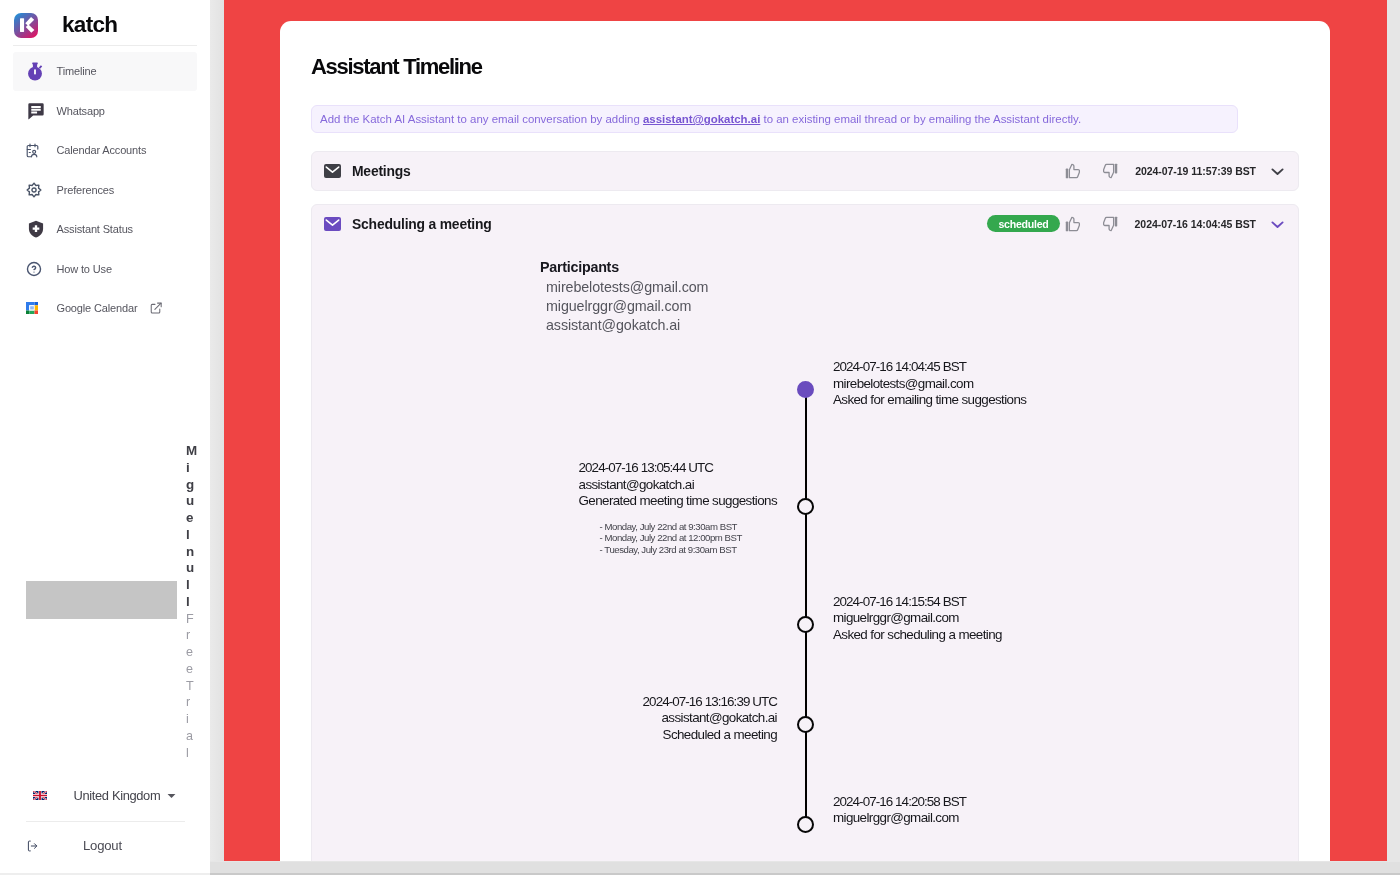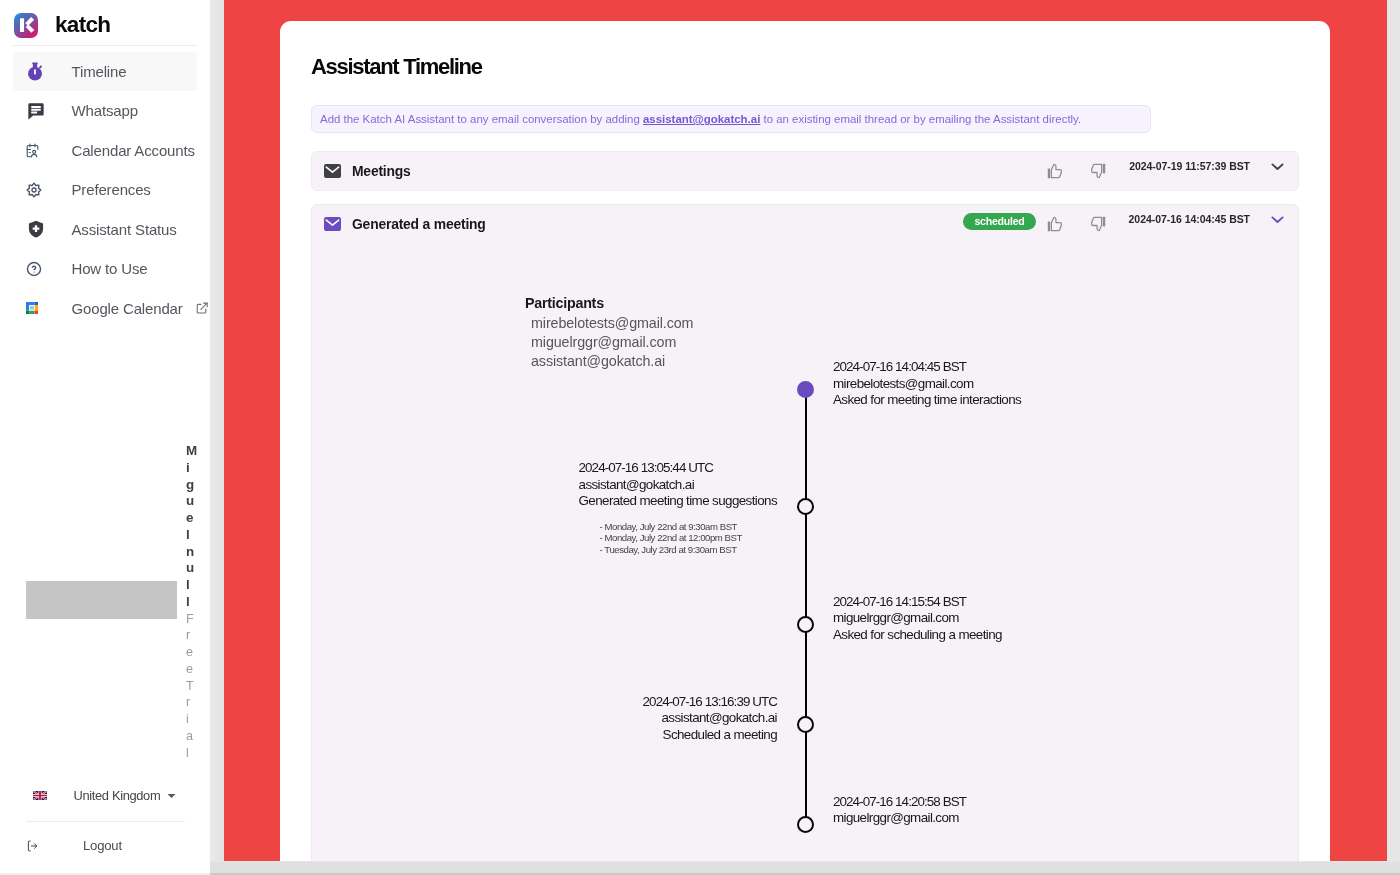--- a/index.html
+++ b/index.html
@@ -3,30 +3,30 @@
 <meta charset="utf-8">
 <style>
   *{box-sizing:border-box;margin:0;padding:0;}
   html,body{width:1400px;height:875px;overflow:hidden;}
   body{font-family:"Liberation Sans",sans-serif;background:#e4e4e4;-webkit-font-smoothing:antialiased;text-rendering:optimizeLegibility;}
   *{-webkit-font-smoothing:antialiased;}
   .app{display:flex;width:1400px;height:875px;}
 
   
   .sidebar{width:210px;height:875px;background:#fff;position:relative;flex:none;}
-  .brand{display:flex;align-items:center;gap:17px;padding:5px 12px 0 14px;height:45px;}
+  .brand{display:flex;align-items:center;gap:24px;padding:5px 12px 0 14px;height:45px;}
   .brand-mark{width:24px;height:25px;border-radius:7px;position:relative;overflow:hidden;
     background:linear-gradient(142deg,#1a9fe0 0%,#3f78c4 20%,#7b4f9e 50%,#c62272 82%,#f40b57 100%);flex:none;}
   .brand-name{font-size:22.5px;font-weight:700;color:#09090b;letter-spacing:-0.7px;}
   .sb-div{height:1px;background:#ececec;margin:0 13px;}
   .nav{padding-top:5.5px;}
   .nav-item{display:flex;align-items:center;height:39.5px;margin:0 13px;padding-left:12.5px;border-radius:3px;cursor:pointer;}
   .nav-item.active{background:#f8f8f9;}
   .nav-ico{width:20px;height:22px;display:flex;align-items:center;justify-content:flex-start;flex:none;}
-  .nav-label{font-size:15px;color:#55555e;margin-left:26px;letter-spacing:-0.15px;white-space:nowrap;}
+  .nav-label{font-size:11px;color:#55555e;margin-left:11px;letter-spacing:-0.15px;white-space:nowrap;}
   .ext-ico{margin-left:12px;display:flex;align-items:center;}
 
   
   .trial-wrap{position:absolute;left:0;top:443px;width:210px;height:330px;}
   .trial-text{position:absolute;left:186px;top:0px;width:9px;font-size:13.4px;line-height:16.76px;
     color:#3f3f46;font-weight:700;text-align:left;word-break:break-all;white-space:normal;}
   .trial-text .sub{font-weight:400;color:#9c9ca4;font-size:12.6px;}
   .trial-text .tc{height:16.75px;line-height:16.75px;}
   .trial-bar{position:absolute;left:26px;top:138px;width:151px;height:38px;background:#c5c5c5;}
 
@@ -45,40 +45,40 @@
   .hscroll{position:absolute;left:0;bottom:0;width:1190px;height:14px;background:#e0e0e0;border-top:1px solid #e6e6e6;}
   .hscroll-thumb{position:absolute;left:0;bottom:0;width:1190px;height:2.5px;background:#c9c9c9;}
   .sb-bottom-line{position:absolute;left:0;bottom:0;width:210px;height:2.5px;background:#eeeeee;z-index:5;}
   .main::before{content:"";position:absolute;left:0;top:0;width:14px;height:861px;background:linear-gradient(90deg,#eaeaea,#e2e2e2);}
   .main::after{content:"";position:absolute;right:0;top:0;width:13px;height:861px;background:#e6e6e6;}
   .page{position:absolute;left:70px;top:21px;width:1050px;height:1200px;background:#fff;border-radius:11px;}
   .page-inner{padding:33px 31px 0 31px;}
   h1.title{font-size:22px;font-weight:700;color:#09090b;letter-spacing:-1.3px;line-height:26px;}
   .subtitle{font-size:14.5px;color:#4f4f57;margin-top:14px;line-height:18px;white-space:nowrap;}
   .notice{margin-top:25px;background:#f6f2fe;border:1px solid #e9e1fb;border-radius:6px;height:28px;
-    display:flex;align-items:center;padding:0 8px;width:840px;}
+    display:flex;align-items:center;padding:0 8px;width:927px;}
   .notice-txt{font-size:11.45px;color:#8669db;white-space:nowrap;}
   .notice-txt a{color:#7856d2;text-decoration:underline;text-underline-offset:1px;text-decoration-thickness:1px;font-weight:700;}
 
   
   .threads{margin-top:18px;}
   .thread{background:#f7f2f8;border:1px solid #edeaf0;border-radius:6px;}
   .thread + .thread{margin-top:13.5px;}
   .thread-head{height:37.5px;display:flex;align-items:center;padding:0 13px 0 12px;}
   .mail-ico{width:17px;height:14px;flex:none;display:flex;align-items:center;}
   .thread-title{font-size:13.9px;font-weight:700;color:#18181c;margin-left:11px;letter-spacing:-0.2px;white-space:nowrap;}
-  .thread-right{margin-left:auto;display:flex;align-items:flex-start;gap:10px;margin-right:1px;}
+  .thread-right{margin-left:auto;display:flex;align-items:center;gap:4px;margin-right:1px;}
   .badge{background:#34a84e;color:#fff;font-size:10.6px;font-weight:700;border-radius:9px;height:17.4px;display:flex;align-items:center;padding:0 11px;letter-spacing:-0.25px;margin-right:-17px;}
   .tbtn{width:17px;height:22px;display:flex;align-items:center;justify-content:center;cursor:pointer;margin-left:17px;}
   .ts{font-size:10.5px;font-weight:700;color:#27272a;margin-left:12px;letter-spacing:-0.05px;white-space:nowrap;}
   .chev{margin-left:11px;display:flex;align-items:center;cursor:pointer;margin-top:2px;}
 
   
   .thread-body{position:relative;height:700px;}
-  .participants{position:absolute;left:213px;top:15px;margin-top:36px;}
+  .participants{position:absolute;left:228px;top:15px;}
   .p-title{font-size:14.3px;font-weight:700;color:#18181f;letter-spacing:-0.25px;line-height:18px;margin-bottom:2px;}
   .p-item{font-size:14.3px;color:#55555d;margin-left:6px;line-height:19px;letter-spacing:-0.1px;white-space:nowrap;}
   .tl{position:absolute;left:492.7px;top:147.1px;width:2.1px;height:434.5px;background:#000;}
   .node{position:absolute;width:17px;height:17px;border-radius:50%;background:#f7f2f8;border:2.1px solid #070707;left:485.3px;z-index:2;}
   .node.filled{background:#6a4cbe;border-color:#6a4cbe;}
   .ev{position:absolute;font-size:13.4px;color:#17171c;line-height:16.5px;white-space:nowrap;letter-spacing:-0.6px;}
   .ev.right{}
   .ev.left{text-align:left;}
   .ev .l1{font-weight:400;letter-spacing:-0.92px;}
   .sugg{font-size:9.6px;color:#43434b;line-height:11.5px;margin-top:11px;margin-left:21px;letter-spacing:-0.45px;}
@@ -266,21 +266,21 @@
                 </div>
               </div>
               <div class="thread">
                 <div class="thread-head">
                   <span class="mail-ico">
                     <svg width="17" height="14" viewBox="0 0 34 28" style="display:block">
                       <rect x="0" y="0" width="34" height="28" rx="4" fill="#6b4bc0"></rect>
                       <path d="M4.6 6.2 L17 16.4 L29.4 6.2" fill="none" stroke="#fff" stroke-width="3.2" stroke-linecap="round" stroke-linejoin="round"></path>
                     </svg>
                   </span>
-                  <span class="thread-title">Generated a meeting</span>
+                  <span class="thread-title">Scheduling a meeting</span>
                   <span class="thread-right">
                     <span class="badge">scheduled</span>
                     <span class="tbtn">
                       <svg width="18" height="18" viewBox="0 0 24 24" fill="none" stroke="#8d8d95" stroke-width="1.8" stroke-linejoin="round">
                         <path d="M8.6 21.4 H17.6 a1.8 1.8 0 0 0 1.7-1.2 l2.3-6.2 a1.8 1.8 0 0 0 .1-.6 V11.6 a1.7 1.7 0 0 0 -1.7-1.7 H14 V5.4 a2.8 2.8 0 0 0 -2.8-2.8 L7.6 10.3 V21.4 Z"></path>
                         <path d="M3.4 9.4 H5.0 V21.4 H3.4 Z" stroke-linecap="round"></path>
                       </svg>
                     </span>
                     <span class="tbtn">
                       <svg width="18" height="18" viewBox="0 0 24 24" fill="none" stroke="#8d8d95" stroke-width="1.8" stroke-linejoin="round">
@@ -301,21 +301,21 @@
                     <div class="p-title">Participants</div>
                     <div class="p-item">mirebelotests@gmail.com</div>
                     <div class="p-item">miguelrggr@gmail.com</div>
                     <div class="p-item">assistant@gokatch.ai</div>
                   </div>
                   <div class="tl"></div>
                   <div class="node filled" style="top:138.6px"></div>
                   <div class="ev right" style="left:521px;text-align:left;top:116.6px">
                     <div class="l1">2024-07-16 14:04:45 BST</div>
                     <div>mirebelotests@gmail.com</div>
-                    <div>Asked for meeting time interactions</div>
+                    <div>Asked for emailing time suggestions</div>
                   </div>
                   <div class="node" style="top:255.8px"></div>
                   <div class="ev left" style="right:521px;text-align:left;top:217.8px">
                     <div class="l1">2024-07-16 13:05:44 UTC</div>
                     <div>assistant@gokatch.ai</div>
                     <div>Generated meeting time suggestions</div>
                     <div class="sugg">
                       <div>- Monday, July 22nd at 9:30am BST</div>
                       <div>- Monday, July 22nd at 12:00pm BST</div>
                       <div>- Tuesday, July 23rd at 9:30am BST</div>

